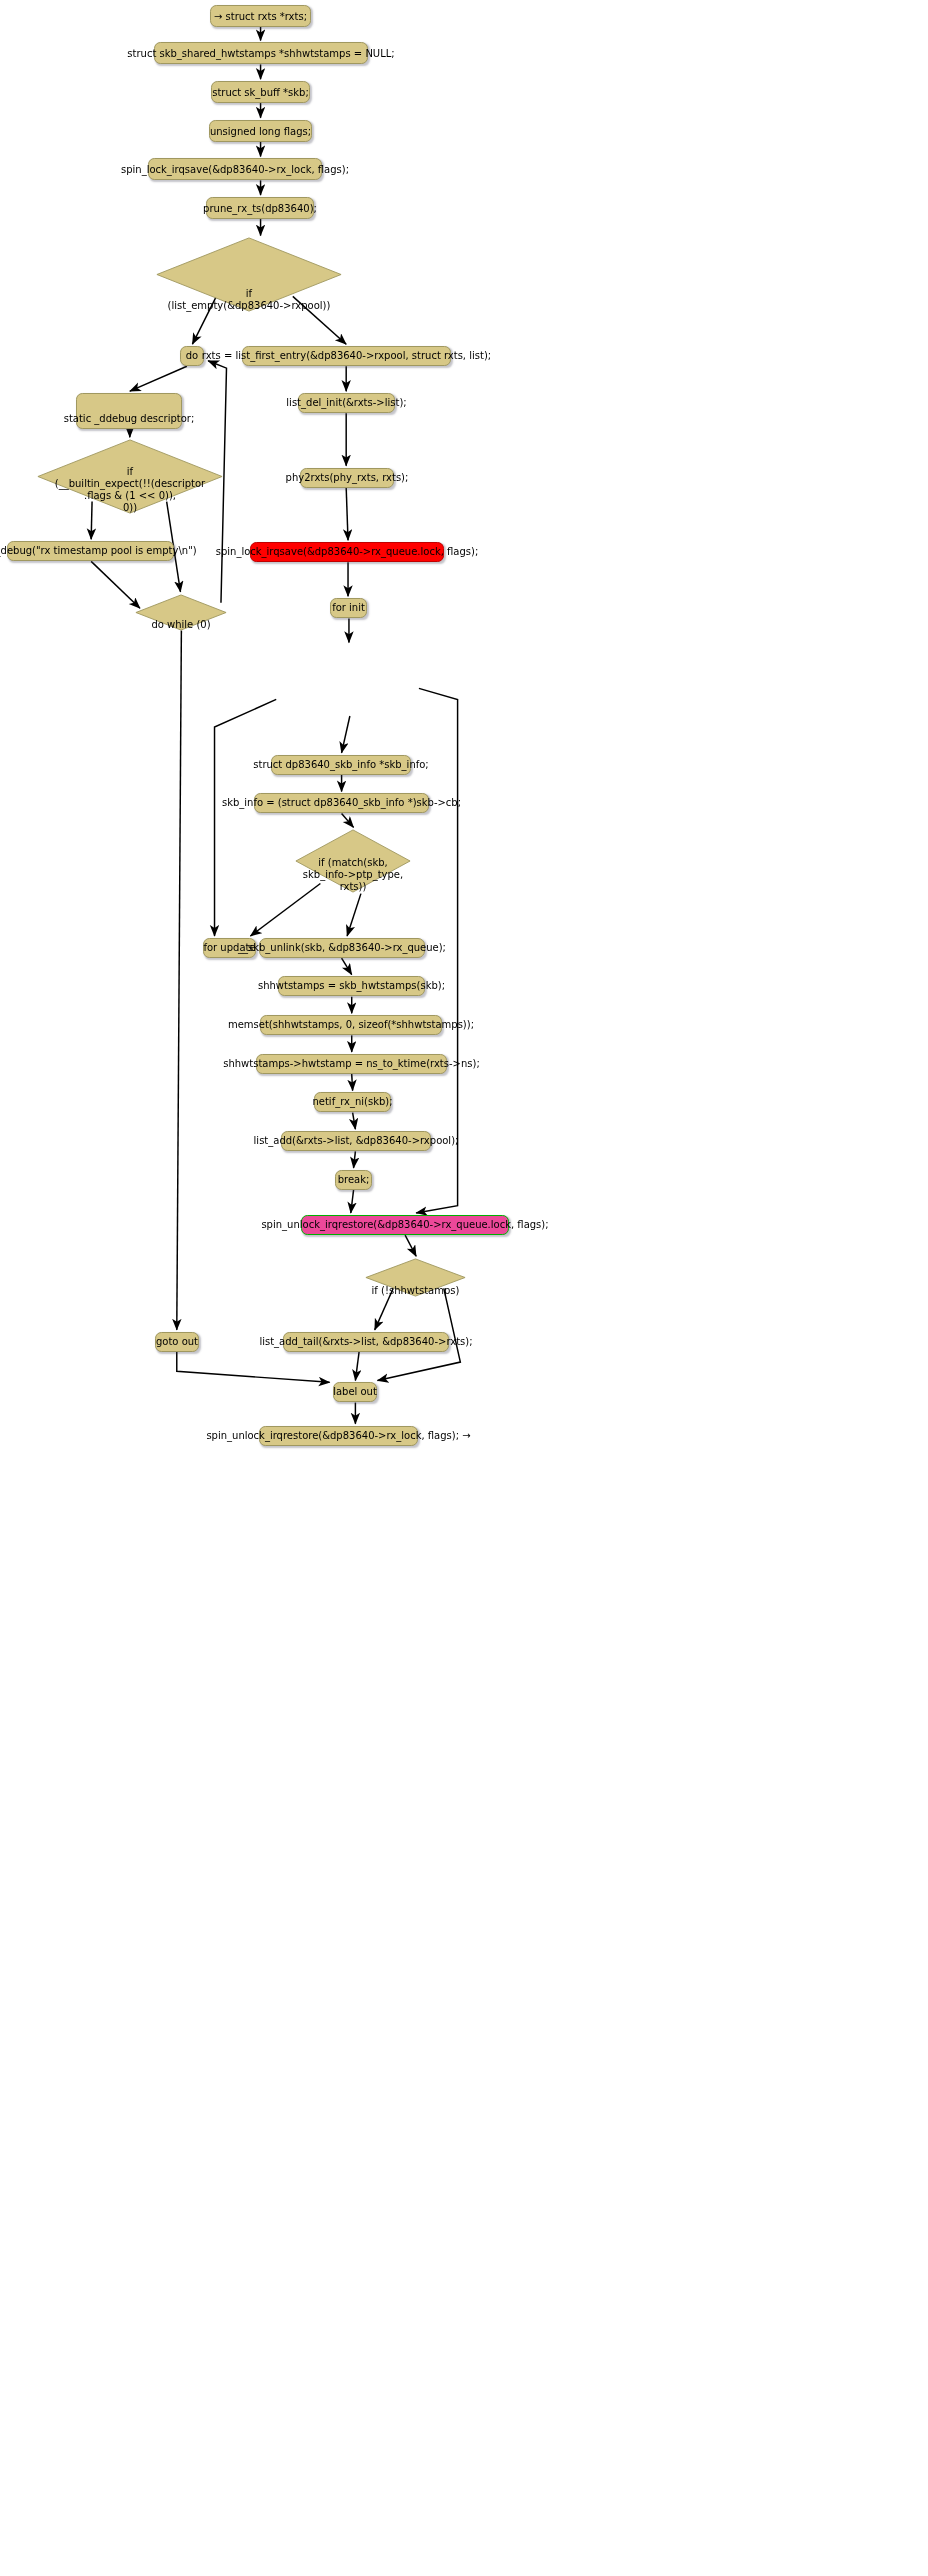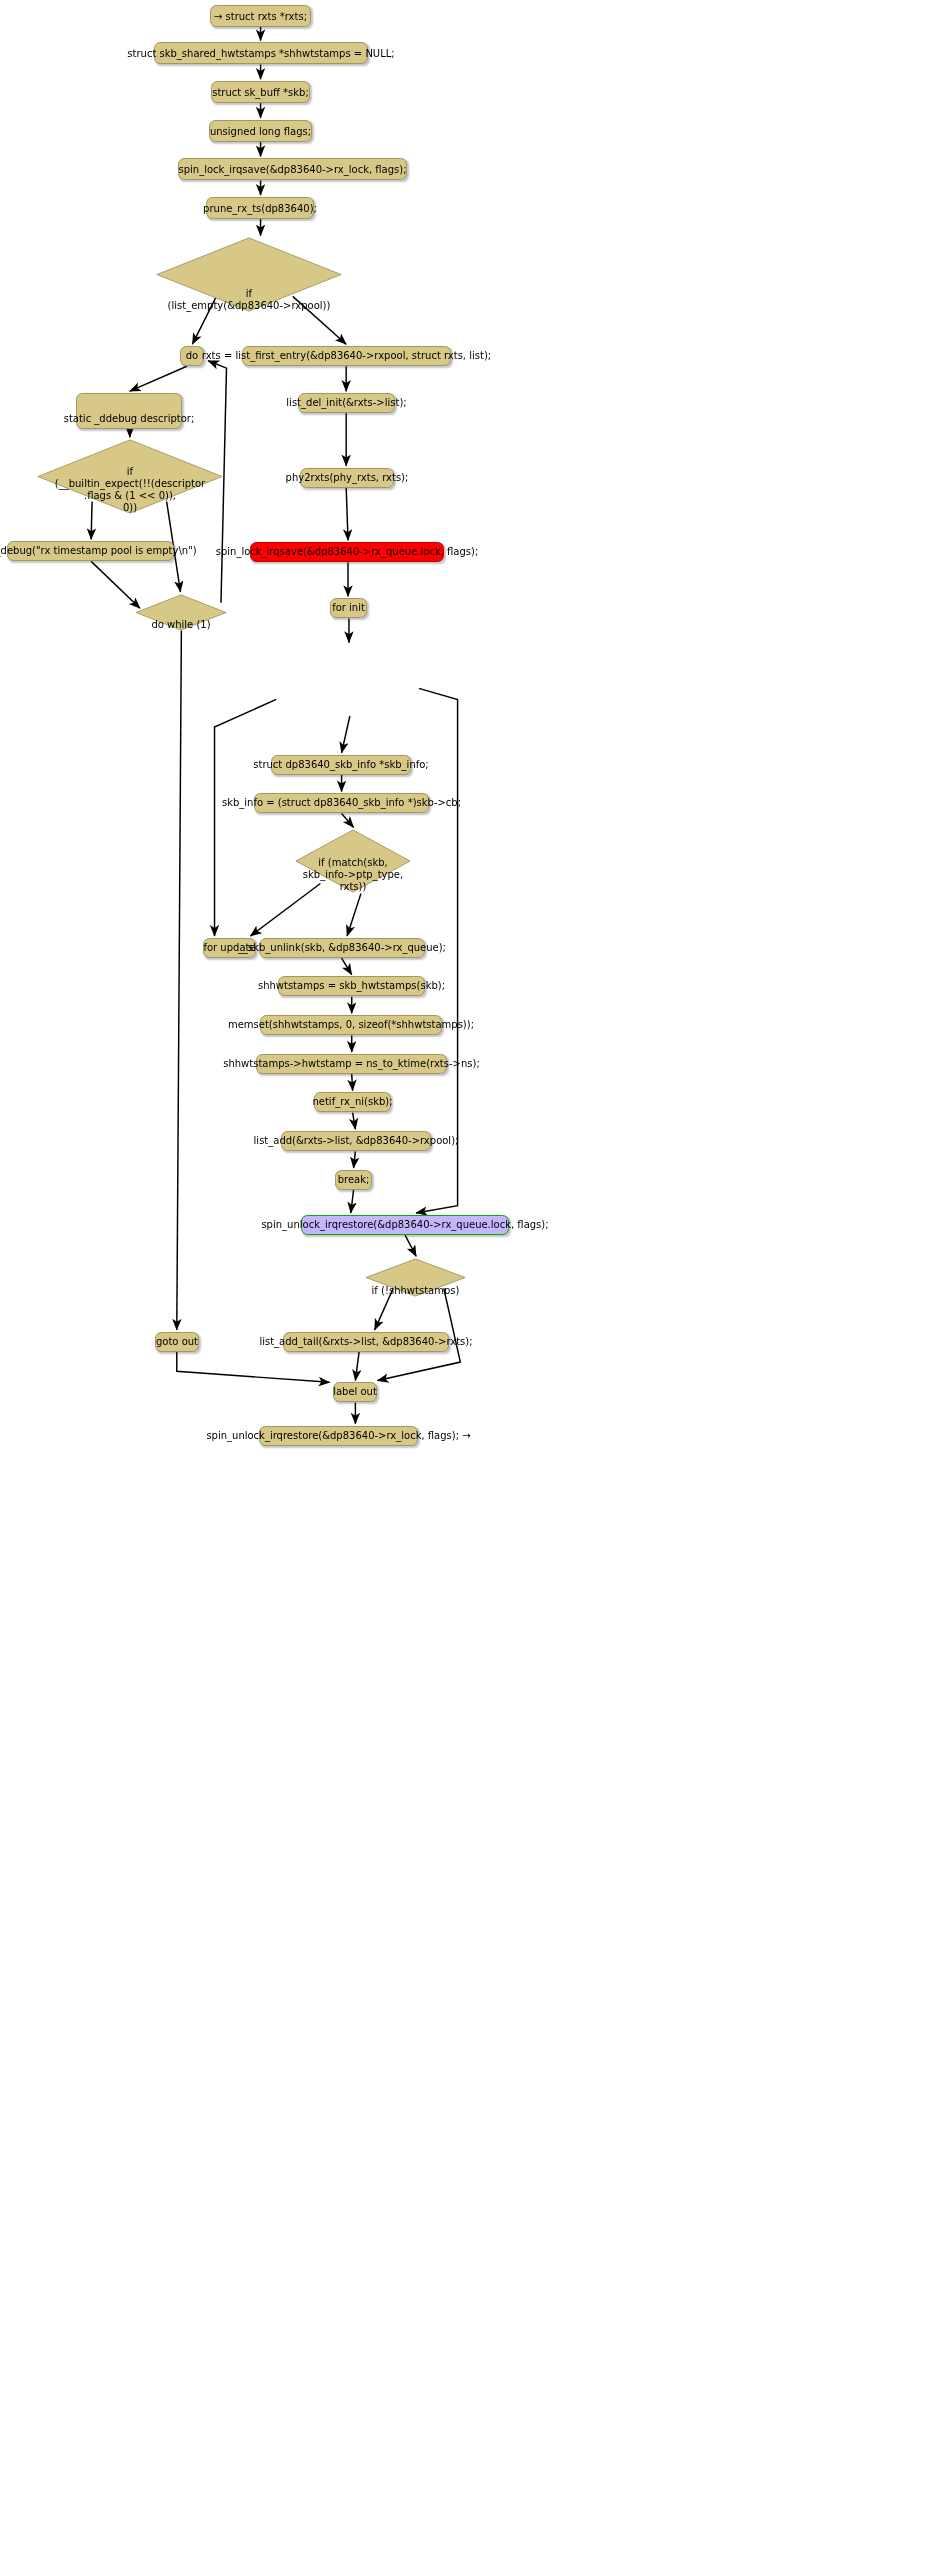--- a/index.html
+++ b/index.html
@@ -43,21 +43,21 @@
     border: 0.9px solid #A09860;
     border-radius: 6.4px;
     box-shadow: 1.8px 1.8px 1.8px rgba(60,60,80,0.30);
     padding: 2.8px 6.4px;
   }
   .node.activity.danger {
     background: #FF0000;
     border: 0.9px solid #C00000;
   }
   .node.activity.success {
-    background: #c4b5fd;
+    background: #ec4899;
     border: 0.9px solid #00B000;
   }
   .node.diamond {
     background: transparent;
     border: none;
     box-shadow: none;
   }
   .diamond-shape {
     position: absolute;
     left: 0;
@@ -144,42 +144,42 @@
 
       <path d="M390,1469 L386,1500"></path>
 
       <path d="M386,1524 L386,1547"></path>
     </g>
   </svg>
 <div class="node activity" style="left: 210px; top: 4.6px; width: 101px; height: 22px;"><span>→ struct rxts *rxts;</span></div>
     <div class="node activity" style="left: 154px; top: 42px; width: 214px; height: 22px;"><span>struct skb_shared_hwtstamps *shhwtstamps = NULL;</span></div>
     <div class="node activity" style="left: 211px; top: 81px; width: 99px; height: 22px;"><span>struct sk_buff *skb;</span></div>
     <div class="node activity" style="left: 209px; top: 120px; width: 103px; height: 22px;"><span>unsigned long flags;</span></div>
-    <div class="node activity" style="left: 178px; top: 158px; width: 229px; height: 22px;"><span>spin_lock_irqsave(&amp;dp83640-&gt;rx_lock, flags);</span></div>
+    <div class="node activity" style="left: 148px; top: 158px; width: 174px; height: 22px;"><span>spin_lock_irqsave(&amp;dp83640-&gt;rx_lock, flags);</span></div>
     <div class="node activity" style="left: 206px; top: 197px; width: 108px; height: 22px;"><span>prune_rx_ts(dp83640);</span></div>
     <div class="node diamond" style="left: 156px; top: 237px; width: 186px; height: 75px;"><svg class="diamond-shape" viewBox="0 0 202 82" preserveAspectRatio="none">
         <polygon points="101,1 201,41 101,81 1,41" fill="#D7C887" stroke="#A09860" stroke-width="1"></polygon>
       </svg><div class="diamond-label">if
 (list_empty(&amp;dp83640-&gt;rxpool))</div></div>
     <div class="node activity" style="left: 180px; top: 346px; width: 24px; height: 20px;"><span>do</span></div>
     <div class="node activity" style="left: 242px; top: 346px; width: 209px; height: 20px;"><span>rxts = list_first_entry(&amp;dp83640-&gt;rxpool, struct rxts, list);</span></div>
     <div class="node activity" style="left: 76px; top: 393px; width: 106px; height: 36px;"><span>static _ddebug descriptor;</span></div>
     <div class="node activity" style="left: 298px; top: 393px; width: 97px; height: 20px;"><span>list_del_init(&amp;rxts-&gt;list);</span></div>
     <div class="node diamond" style="left: 37px; top: 439px; width: 186px; height: 75px;"><svg class="diamond-shape" viewBox="0 0 202 82" preserveAspectRatio="none">
         <polygon points="101,1 201,41 101,81 1,41" fill="#D7C887" stroke="#A09860" stroke-width="1"></polygon>
       </svg><div class="diamond-label">if
 (__builtin_expect(!!(descriptor
 .flags &amp; (1 &lt;&lt; 0)),
 0))</div></div>
     <div class="node activity" style="left: 300px; top: 468px; width: 94px; height: 20px;"><span>phy2rxts(phy_rxts, rxts);</span></div>
     <div class="node activity" style="left: 7.4px; top: 541px; width: 167px; height: 20px;"><span>pr_debug("rx timestamp pool is empty\n")</span></div>
     <div class="node activity danger" style="left: 250px; top: 542px; width: 194px; height: 20px;"><span>spin_lock_irqsave(&amp;dp83640-&gt;rx_queue.lock, flags);</span></div>
     <div class="node diamond" style="left: 135px; top: 594px; width: 92px; height: 37px;"><svg class="diamond-shape" viewBox="0 0 100 40" preserveAspectRatio="none">
         <polygon points="50,1 99,20 50,39 1,20" fill="#D7C887" stroke="#A09860" stroke-width="1"></polygon>
-      </svg><div class="diamond-label">do while (1)</div></div>
+      </svg><div class="diamond-label">do while (0)</div></div>
     <div class="node activity" style="left: 330px; top: 598px; width: 37px; height: 20px;"><span>for init</span></div>
     <div class="node activity" style="left: 271px; top: 755px; width: 140px; height: 20px;"><span>struct dp83640_skb_info *skb_info;</span></div>
     <div class="node activity" style="left: 254px; top: 793px; width: 175px; height: 20px;"><span>skb_info = (struct dp83640_skb_info *)skb-&gt;cb;</span></div>
     <div class="node diamond" style="left: 295px; top: 829px; width: 116px; height: 64px;"><svg class="diamond-shape" viewBox="0 0 126 70" preserveAspectRatio="none">
         <polygon points="63,1 125,35 63,69 1,35" fill="#D7C887" stroke="#A09860" stroke-width="1"></polygon>
       </svg><div class="diamond-label">if (match(skb,
 skb_info-&gt;ptp_type,
 rxts))</div></div>
     <div class="node activity" style="left: 203px; top: 938px; width: 53px; height: 20px;"><span>for update</span></div>
     <div class="node activity" style="left: 259px; top: 938px; width: 166px; height: 20px; border-radius: 7px;"><span>__skb_unlink(skb, &amp;dp83640-&gt;rx_queue);</span></div>

